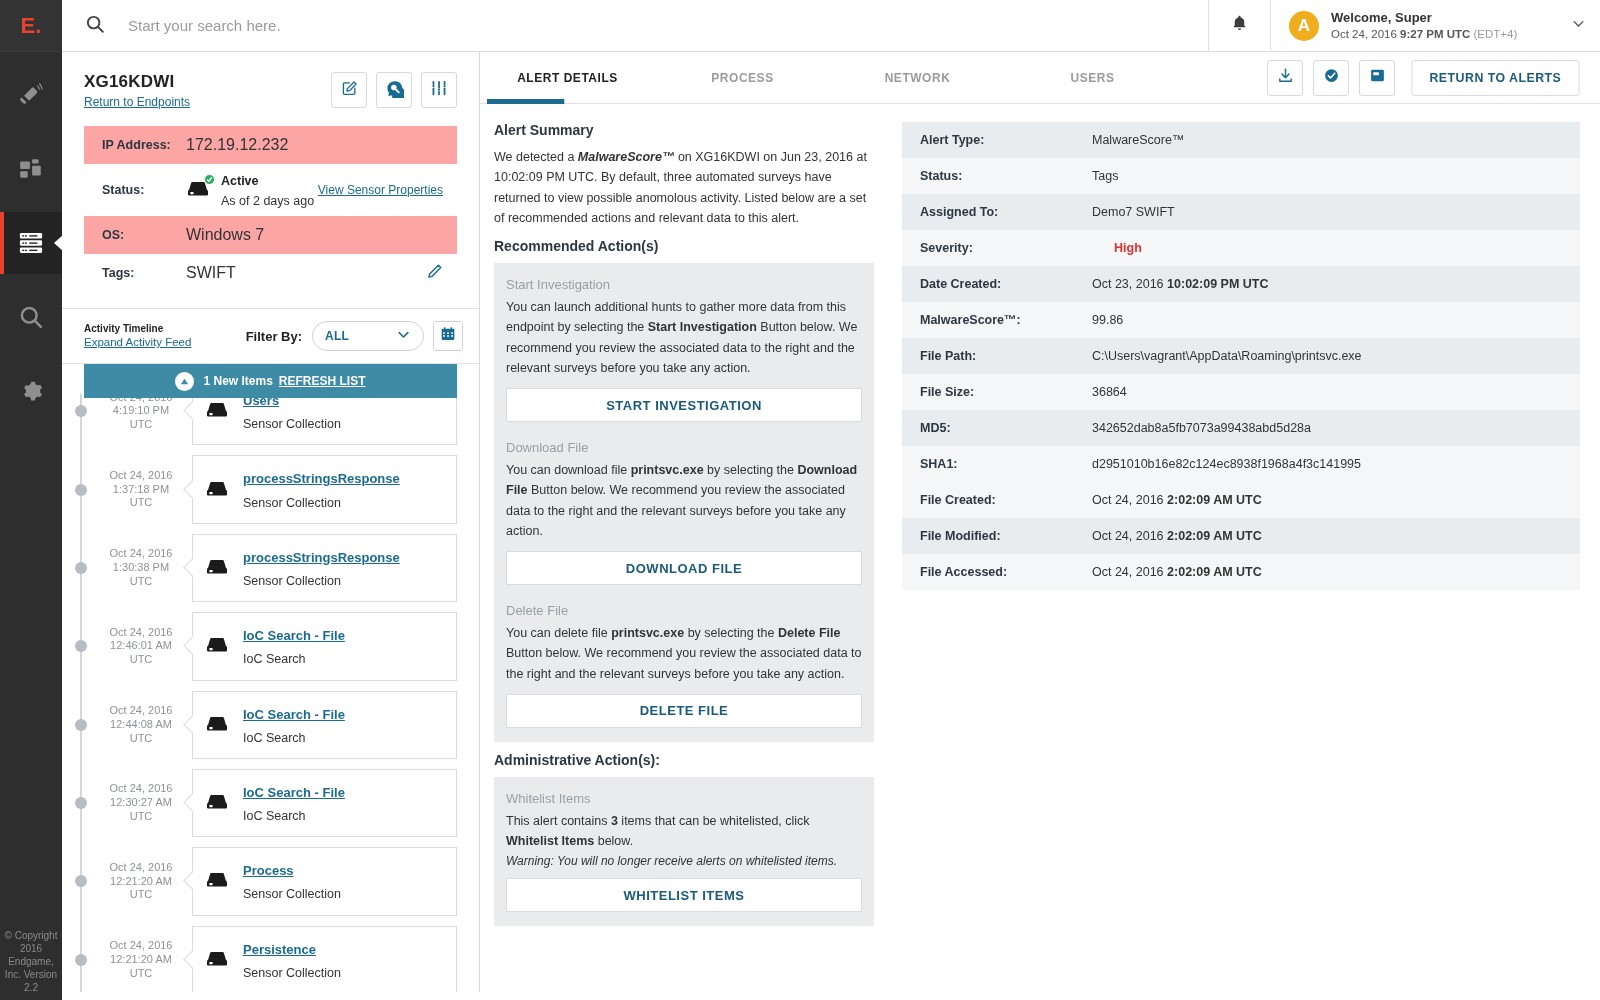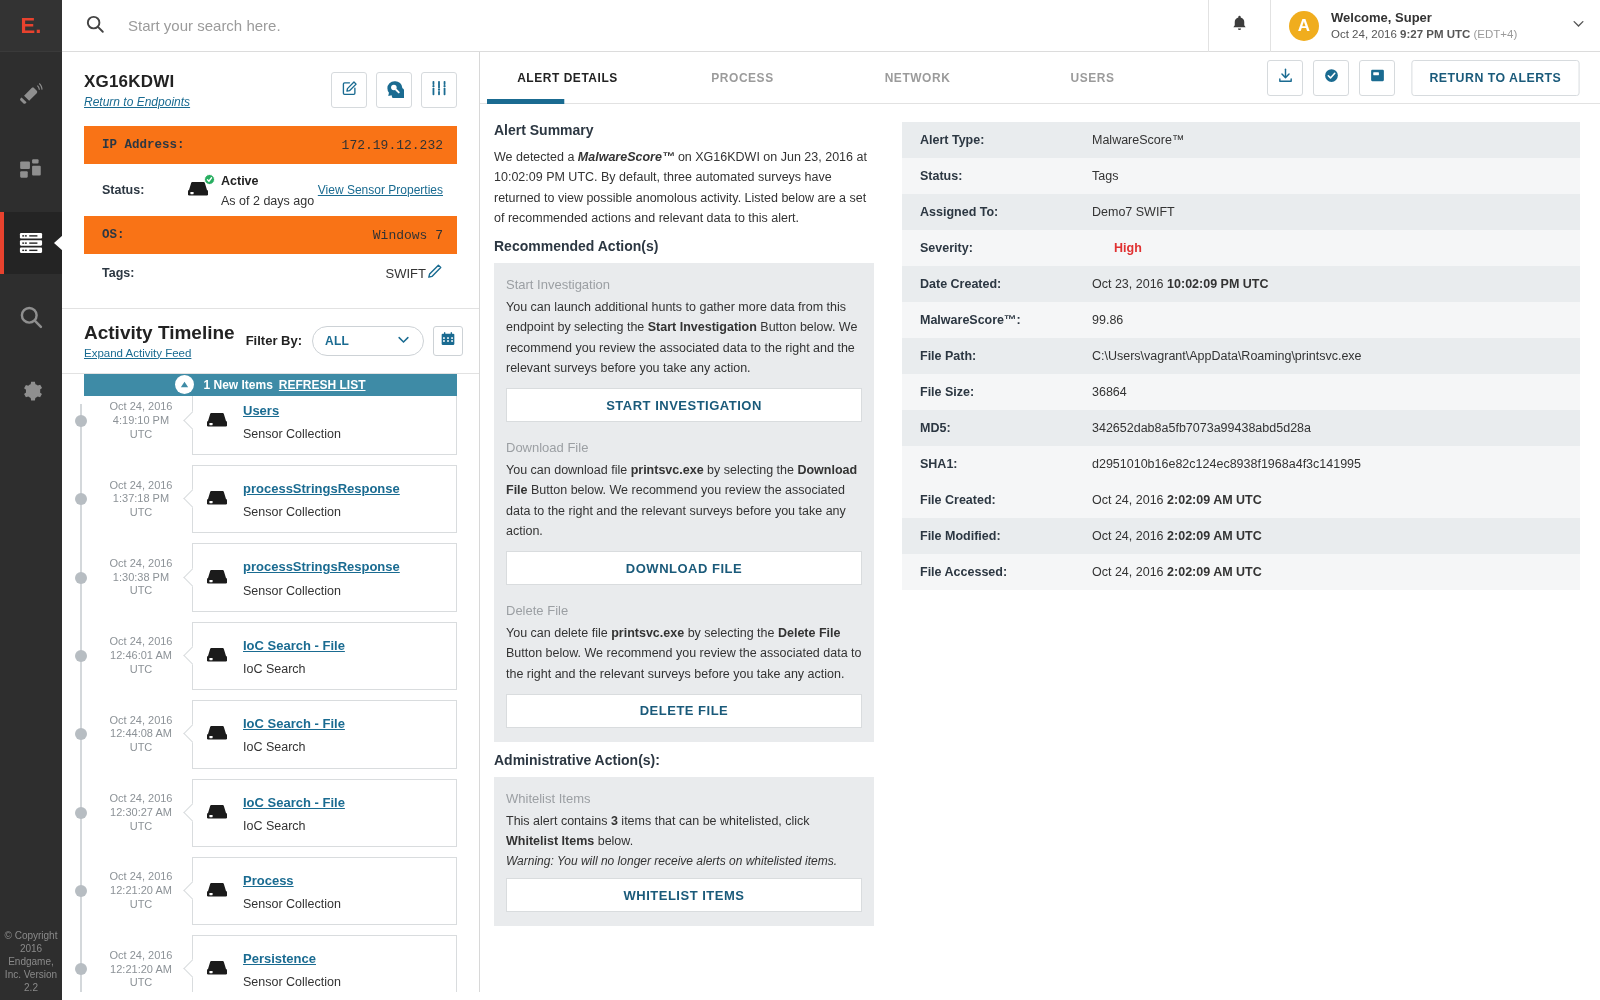--- a/index.html
+++ b/index.html
@@ -86,72 +86,71 @@
     position: absolute; top: 52px; left: 62px; width: 418px; bottom: 8px;
     background: #fff; border-right: 1px solid #d8d8d8;
     display: flex; flex-direction: column;
   }
   .ep-head { padding: 20px 22px 0 22px; border-bottom: 1px solid #e2e2e2; padding-bottom: 16px; }
   .ep-title-row { display: flex; align-items: flex-start; justify-content: space-between; }
   .ep-name { font-size: 17px; font-weight: bold; color: #222; letter-spacing: .2px; }
   .ep-link {
     font-size: 12px; color: #1a6b91; text-decoration: underline; display: inline-block; margin-top: 3px;
     cursor: pointer;
-    font-style: italic;
   }
   .ep-btns { display: flex; gap: 9px; }
   .ep-btn {
     width: 36px; height: 36px; border: 1px solid #d6dadd; border-radius: 3px;
     background: #fff; display: flex; align-items: center; justify-content: center;
     cursor: pointer;
   }
   .ep-table { margin-top: 16px; }
   .ep-row {
     display: flex; align-items: center; min-height: 38px; padding: 6px 14px 6px 18px;
   }
-  .ep-row.alt { background: #f97316; font-family: Liberation Mono, monospace; }
+  .ep-row.alt { background: #fca5a5; }
   .ep-key { width: 84px; font-size: 12.5px; font-weight: bold; color: #2c3742; flex-shrink: 0; }
-  .ep-val { font-size: 13px; color: #333; flex: 1; text-align: right; }
+  .ep-val { font-size: 16px; color: #333; flex: 1; }
   .status-val { display: flex; align-items: center; flex: 1; }
   .status-icon { position: relative; margin-right: 9px; }
   .status-dot {
     position: absolute; right: -3px; top: -3px; width: 11px; height: 11px;
     border-radius: 50%; background: #27ae60; border: 1.5px solid #fff;
     display:flex;align-items:center;justify-content:center;
   }
   .status-txt { line-height: 1.25; }
   .status-main { font-size: 12.5px; font-weight: bold; color: #222; }
   .status-sub { font-size: 12.5px; color: #333; }
   .sensor-link { font-size: 12px; color: #1a6b91; text-decoration: underline; cursor: pointer; margin-left: auto; }
   .pencil { margin-left: auto; cursor: pointer; }
 
   
   .act-head {
     display: flex; align-items: center; padding: 12px 16px 12px 22px;
     border-bottom: 1px solid #e2e2e2;
   }
   .act-titles { line-height: 1.3; }
-  .act-title { font-size: 19px; font-weight: bold; color: #222; }
+  .act-title { font-size: 10px; font-weight: bold; color: #222; }
   .act-sub { font-size: 11.5px; color: #1a6b91; text-decoration: underline; cursor: pointer; }
   .filter-label { font-size: 13px; font-weight: bold; color: #222; margin-left: auto; margin-right: 10px; }
   .filter-sel {
     width: 112px; height: 30px; border: 1px solid #cdd2d6; border-radius: 16px;
     display: flex; align-items: center; padding: 0 12px; background: #fff; cursor: pointer;
   }
   .filter-sel span { font-size: 12px; font-weight: bold; color: #1a6b91; letter-spacing: .3px; }
   .filter-sel .chev { margin-left: auto; color: #1a6b91; }
   .cal-btn {
     width: 30px; height: 30px; margin-left: 9px; border: 1px solid #cdd2d6; border-radius: 3px;
     background: #fff; display: flex; align-items: center; justify-content: center; cursor: pointer;
   }
 
   
   .timeline-wrap { flex: 1; position: relative; overflow: hidden; }
   .newbanner {
-    position: absolute; top: 0; left: 22px; right: 22px; height: 22px; background: #3e8ba6;
+    position: absolute; top: 0; left: 22px; right: 22px; height: 34px; background: #3e8ba6;
     display: flex; align-items: center; justify-content: center; z-index: 3;
   }
   .newbanner::after {
     content: ''; position: absolute; top: -9px; left: 50%; margin-left: -9px;
     border-left: 9px solid transparent; border-right: 9px solid transparent;
     border-bottom: 9px solid #3e8ba6;
   }
   .nb-circle {
     width: 19px; height: 19px; border-radius: 50%; background: #fff;
     display: flex; align-items: center; justify-content: center; margin-right: 9px;

